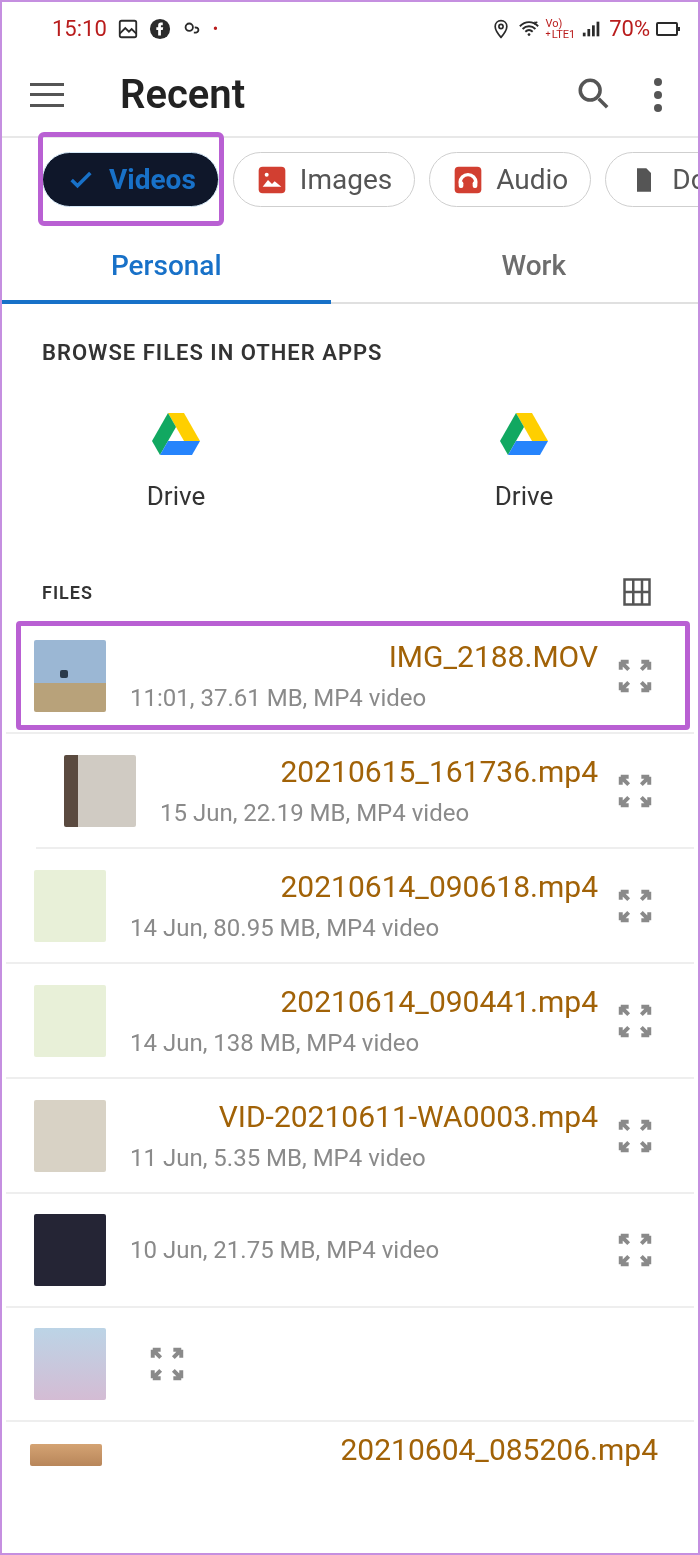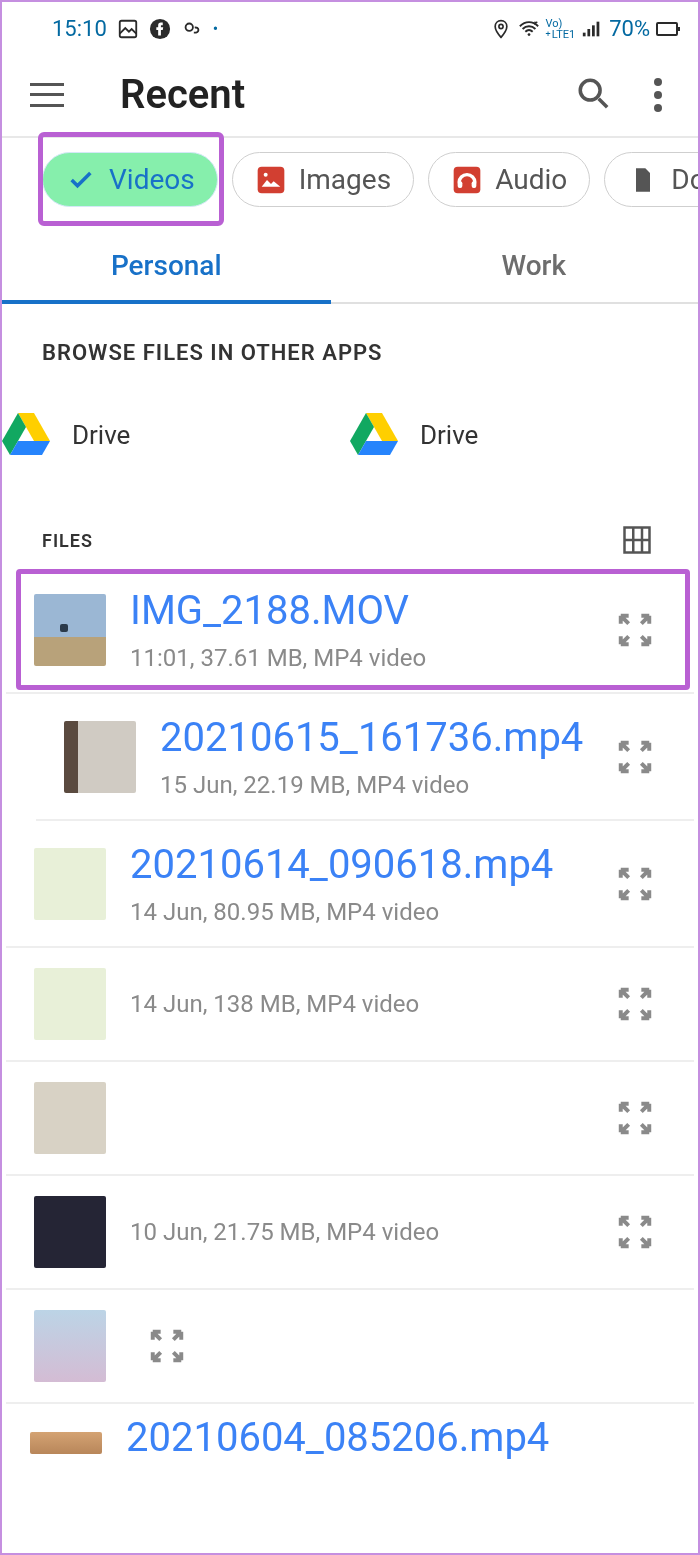--- a/index.html
+++ b/index.html
@@ -1,19 +1,19 @@
 <!DOCTYPE html>
 <html><head>
 <meta charset="utf-8">
 <style>
   * { box-sizing: border-box; margin: 0; padding: 0; font-family: Roboto, -apple-system, Helvetica, Arial, sans-serif; }
   body { width: 700px; height: 1555px; background: #fff; border: 2px solid #c58fe0; overflow: hidden; position: relative; }
 
   
-  .statusbar { display:flex; align-items:center; justify-content:space-between; padding: 14px 20px 8px 50px; font-size:22px; color:#0369a1; }
+  .statusbar { display:flex; align-items:center; justify-content:space-between; padding: 14px 20px 8px 50px; font-size:22px; color:#b91c1c; }
   .statusbar .left { display:flex; align-items:center; gap:10px; }
   .statusbar .right { display:flex; align-items:center; gap:6px; }
   .sb-icon { width:22px; height:22px; display:inline-flex; align-items:center; justify-content:center; }
   .lte { font-size:11px; line-height:1; text-align:left; }
   .battery { width:22px; height:14px; border:2px solid #2a2a2a; border-radius:2px; position:relative; }
   .battery::after{content:'';position:absolute;right:-4px;top:3px;width:2px;height:4px;background:#2a2a2a;}
   .battery .fill{height:100%;width:70%;background:#2a2a2a;}
 
   
   .toolbar { display:flex; align-items:center; padding: 22px 18px 18px 28px; }
@@ -23,49 +23,49 @@
   .toolbar-actions{display:flex;align-items:center;gap:44px;margin-right:18px;}
   .search-icon svg, .more-icon svg { fill:#555; }
   .more-dots{display:flex;flex-direction:column;gap:5px;}
   .more-dots span{width:8px;height:8px;border-radius:50%;background:#555;}
   .divider { height:2px; background:#e8e8e8; }
 
   
   .chips { display:flex; gap:14px; padding: 14px 14px 10px 40px; overflow:hidden; }
   .chip { display:flex; align-items:center; gap:12px; padding:10px 22px; border:1.5px solid #cfcfcf; border-radius:32px; font-size:28px; color:#555; white-space:nowrap; flex-shrink:0; }
   .chip .chip-icon{width:32px;height:32px;display:flex;align-items:center;justify-content:center;}
-  .chip.selected { background:#86efac; border-color:#d5e8f7; color:#1871c8; font-weight:400;align-items:center; }
+  .chip.selected { background:#0f172a; border-color:#d5e8f7; color:#1871c8; font-weight:700;align-items:center; }
   .chip.selected .chip-label{color:#1871c8;}
   .chip-hl { position:absolute; border:5px solid #b960d3; border-radius:6px; }
 
   
   .tabs { display:flex; border-bottom:2px solid #e0e0e0; margin-top:8px;gap:39px; }
   .tab { flex:1; text-align:center; padding:24px 0 20px; font-size:28px; color:#6d6d6d; font-weight:500; position:relative; }
   .tab.active { color:#1871c8; }
   .tab.active::after{content:'';position:absolute;left:0;right:0;bottom:-2px;height:4px;background:#1871c8;}
 
   
   .section-label { font-size:22px; font-weight:600; letter-spacing:1px; color:#333; padding: 36px 0 0 40px; }
   .apps { display:flex; padding:46px 0 22px 0; }
-  .app { flex:1; display:flex; flex-direction:row; align-items:center; gap:22px; }
+  .app { flex:1; display:flex; flex-direction:column; align-items:center; gap:22px; }
   .drive-icon svg { width:48px; height:44px; }
   .app-label{font-size:26px;color:#333;}
 
   
   .files-header{display:flex;align-items:center;justify-content:space-between;padding:44px 46px 10px 40px;}
   .files-header .lbl{font-size:18px;font-weight:600;letter-spacing:1px;color:#333;}
   .grid-icon{width:30px;height:30px;}
 
   
   .files{padding:0 0 0 0;}
   .file-row{display:flex;align-items:center;padding:20px 40px 20px 28px;border-bottom:2px solid #eee;position:relative;margin:0 4px;}
   .file-row.first{border-top:2px solid transparent;}
   .thumb{width:72px;height:72px;background:#cfd8dc;flex-shrink:0;margin-right:24px;border-radius:2px;display:flex;align-items:flex-end;justify-content:center;overflow:hidden;}
   .file-info{flex:1;min-width:0;}
-  .file-name{font-size:40px;color:#3b82f6;margin-bottom:10px;white-space:nowrap;overflow:hidden;text-overflow:ellipsis;}
+  .file-name{font-size:30px;color:#a16207;margin-bottom:10px;white-space:nowrap;overflow:hidden;text-overflow:ellipsis;text-align:right;}
   .file-meta{font-size:24px;color:#8a8a8a;white-space:nowrap;overflow:hidden;text-overflow:ellipsis;}
   .expand-icon{width:38px;height:38px;flex-shrink:0;margin-left:18px;}
   .file-hl{position:absolute;border:5px solid #b960d3;border-radius:4px;}
 
   
   .t-sky{background:linear-gradient(#9bb7d4 60%,#b8a27a 60%);position:relative;}
   .t-sky::after{content:'';position:absolute;left:26px;top:30px;width:8px;height:8px;background:#2b3a4a;border-radius:2px;}
   .t-room{background:linear-gradient(90deg,#5a4a3f 20%,#d0cbc3 20%);}
   .t-green{background:#e8f0d8;}
   .t-statue{background:#d8d2c5;}
@@ -279,34 +279,37 @@
             <path d="M21 3 L16 3 M21 3 L21 8 M21 3 L16 8" stroke="#8a8a8a" stroke-width="2.5" fill="none"></path>
             <path d="M3 21 L8 21 M3 21 L3 16 M3 21 L8 16" stroke="#8a8a8a" stroke-width="2.5" fill="none"></path>
             <path d="M21 21 L16 21 M21 21 L21 16 M21 21 L16 16" stroke="#8a8a8a" stroke-width="2.5" fill="none"></path>
           </svg></div>
       </div>
     </div>
     <div style="position: relative;">
       <div class="file-row">
         <div class="thumb t-green"></div>
         <div class="file-info">
+          <div class="file-name">20210614_090441.mp4</div>
           <div class="file-meta">14 Jun, 138 MB, MP4 video</div>
         </div>
         <div class="expand-icon"><svg viewBox="0 0 24 24" width="38" height="38">
             <path d="M3 3 L8 3 M3 3 L3 8 M3 3 L8 8" stroke="#8a8a8a" stroke-width="2.5" fill="none"></path>
             <path d="M21 3 L16 3 M21 3 L21 8 M21 3 L16 8" stroke="#8a8a8a" stroke-width="2.5" fill="none"></path>
             <path d="M3 21 L8 21 M3 21 L3 16 M3 21 L8 16" stroke="#8a8a8a" stroke-width="2.5" fill="none"></path>
             <path d="M21 21 L16 21 M21 21 L21 16 M21 21 L16 16" stroke="#8a8a8a" stroke-width="2.5" fill="none"></path>
           </svg></div>
       </div>
     </div>
     <div style="position: relative;">
       <div class="file-row">
         <div class="thumb t-statue"></div>
         <div class="file-info">
+          <div class="file-name">VID-20210611-WA0003.mp4</div>
+          <div class="file-meta">11 Jun, 5.35 MB, MP4 video</div>
         </div>
         <div class="expand-icon"><svg viewBox="0 0 24 24" width="38" height="38">
             <path d="M3 3 L8 3 M3 3 L3 8 M3 3 L8 8" stroke="#8a8a8a" stroke-width="2.5" fill="none"></path>
             <path d="M21 3 L16 3 M21 3 L21 8 M21 3 L16 8" stroke="#8a8a8a" stroke-width="2.5" fill="none"></path>
             <path d="M3 21 L8 21 M3 21 L3 16 M3 21 L8 16" stroke="#8a8a8a" stroke-width="2.5" fill="none"></path>
             <path d="M21 21 L16 21 M21 21 L21 16 M21 21 L16 16" stroke="#8a8a8a" stroke-width="2.5" fill="none"></path>
           </svg></div>
       </div>
     </div>
     <div style="position: relative;">

